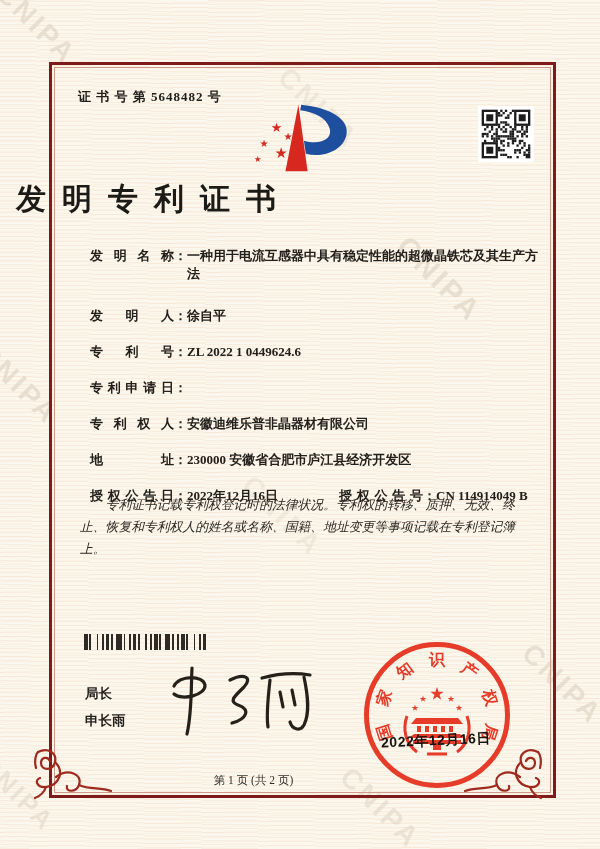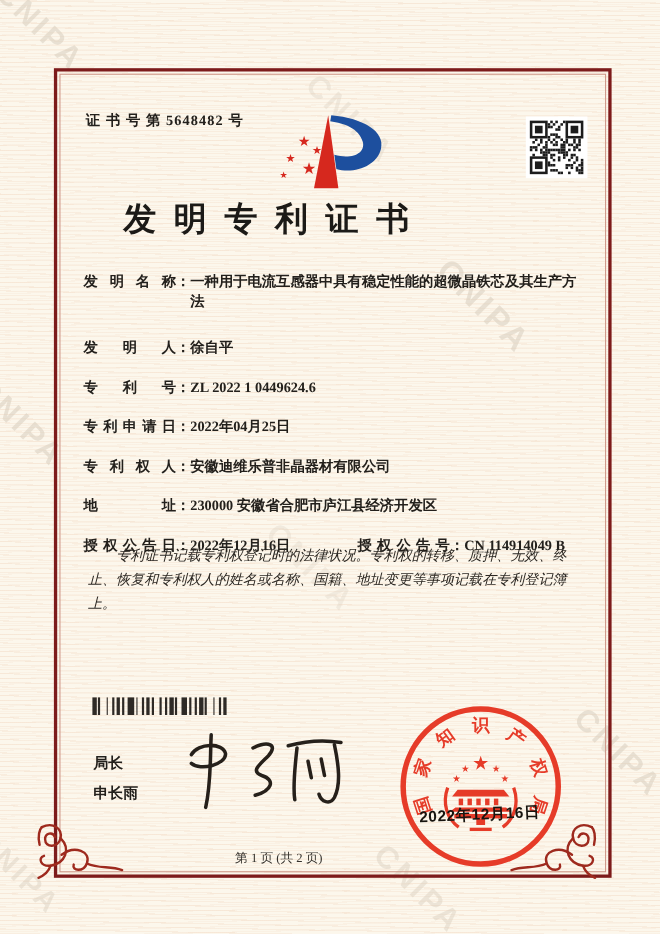--- a/index.html
+++ b/index.html
@@ -18,28 +18,28 @@
   }
   .frame{
     position:absolute;left:49px;top:62px;width:507px;height:736px;
     border:3px solid #7d1b1b;box-sizing:border-box;
   }
   .frame::after{
     content:"";position:absolute;inset:2px;border:1px solid #d09a8b;pointer-events:none;
   }
   .flourish{position:absolute;width:82px;height:54px;}
   .flourish.right{transform:scaleX(-1);}
-  .certno{position:absolute;left:78px;top:101px;font-size:13px;font-weight:700;letter-spacing:1px;}
+  .certno{position:absolute;left:78px;top:88px;font-size:13px;font-weight:700;letter-spacing:1px;}
   .logo{position:absolute;left:243px;top:101px;}
   .qr{position:absolute;left:478px;top:106px;width:56px;height:56px;background:#fff;padding:0;}
   .title{
-    position:absolute;left:0;top:179px;width:484px;text-align:center;
+    position:absolute;left:0;top:179px;width:484px;text-align:left;
     font-size:30px;font-weight:700;letter-spacing:16px;text-indent:16px;color:#1c1a17;
   }
-  .fields{position:absolute;left:76px;top:247px;width:454px;font-size:13px;font-weight:700;}
+  .fields{position:absolute;left:90px;top:247px;width:454px;font-size:13px;font-weight:700;}
   .frow{display:flex;align-items:flex-start;line-height:18px;margin-bottom:18px;}
   .frow.first{margin-bottom:24px;}
   .lbl{display:inline-block;width:84px;text-align-last:justify;flex:none;}
   .col{flex:none;}
   .val{flex:1;}
   .val.fixed{flex:none;width:148px;}
   .grantlbl{flex:none;display:inline-block;width:84px;text-align-last:justify;margin-left:4px;}
   .paras{
     position:absolute;left:80px;top:494px;width:450px;
     font-size:12.8px;line-height:22px;font-style:italic;color:#2b2722;
@@ -268,21 +268,20 @@
       <span class="val">徐自平</span>
     </div>
     <div class="frow">
       <span class="lbl">专利号</span>
         <span class="col">：</span>
       <span class="val">ZL 2022 1 0449624.6</span>
     </div>
     <div class="frow">
       <span class="lbl">专利申请日</span>
         <span class="col">：</span>
-      <span class="val">2022年04月25日</span>
     </div>
     <div class="frow">
       <span class="lbl">专利权人</span>
         <span class="col">：</span>
       <span class="val">安徽迪维乐普非晶器材有限公司</span>
     </div>
     <div class="frow">
       <span class="lbl">地址</span>
         <span class="col">：</span>
       <span class="val">230000 安徽省合肥市庐江县经济开发区</span>

